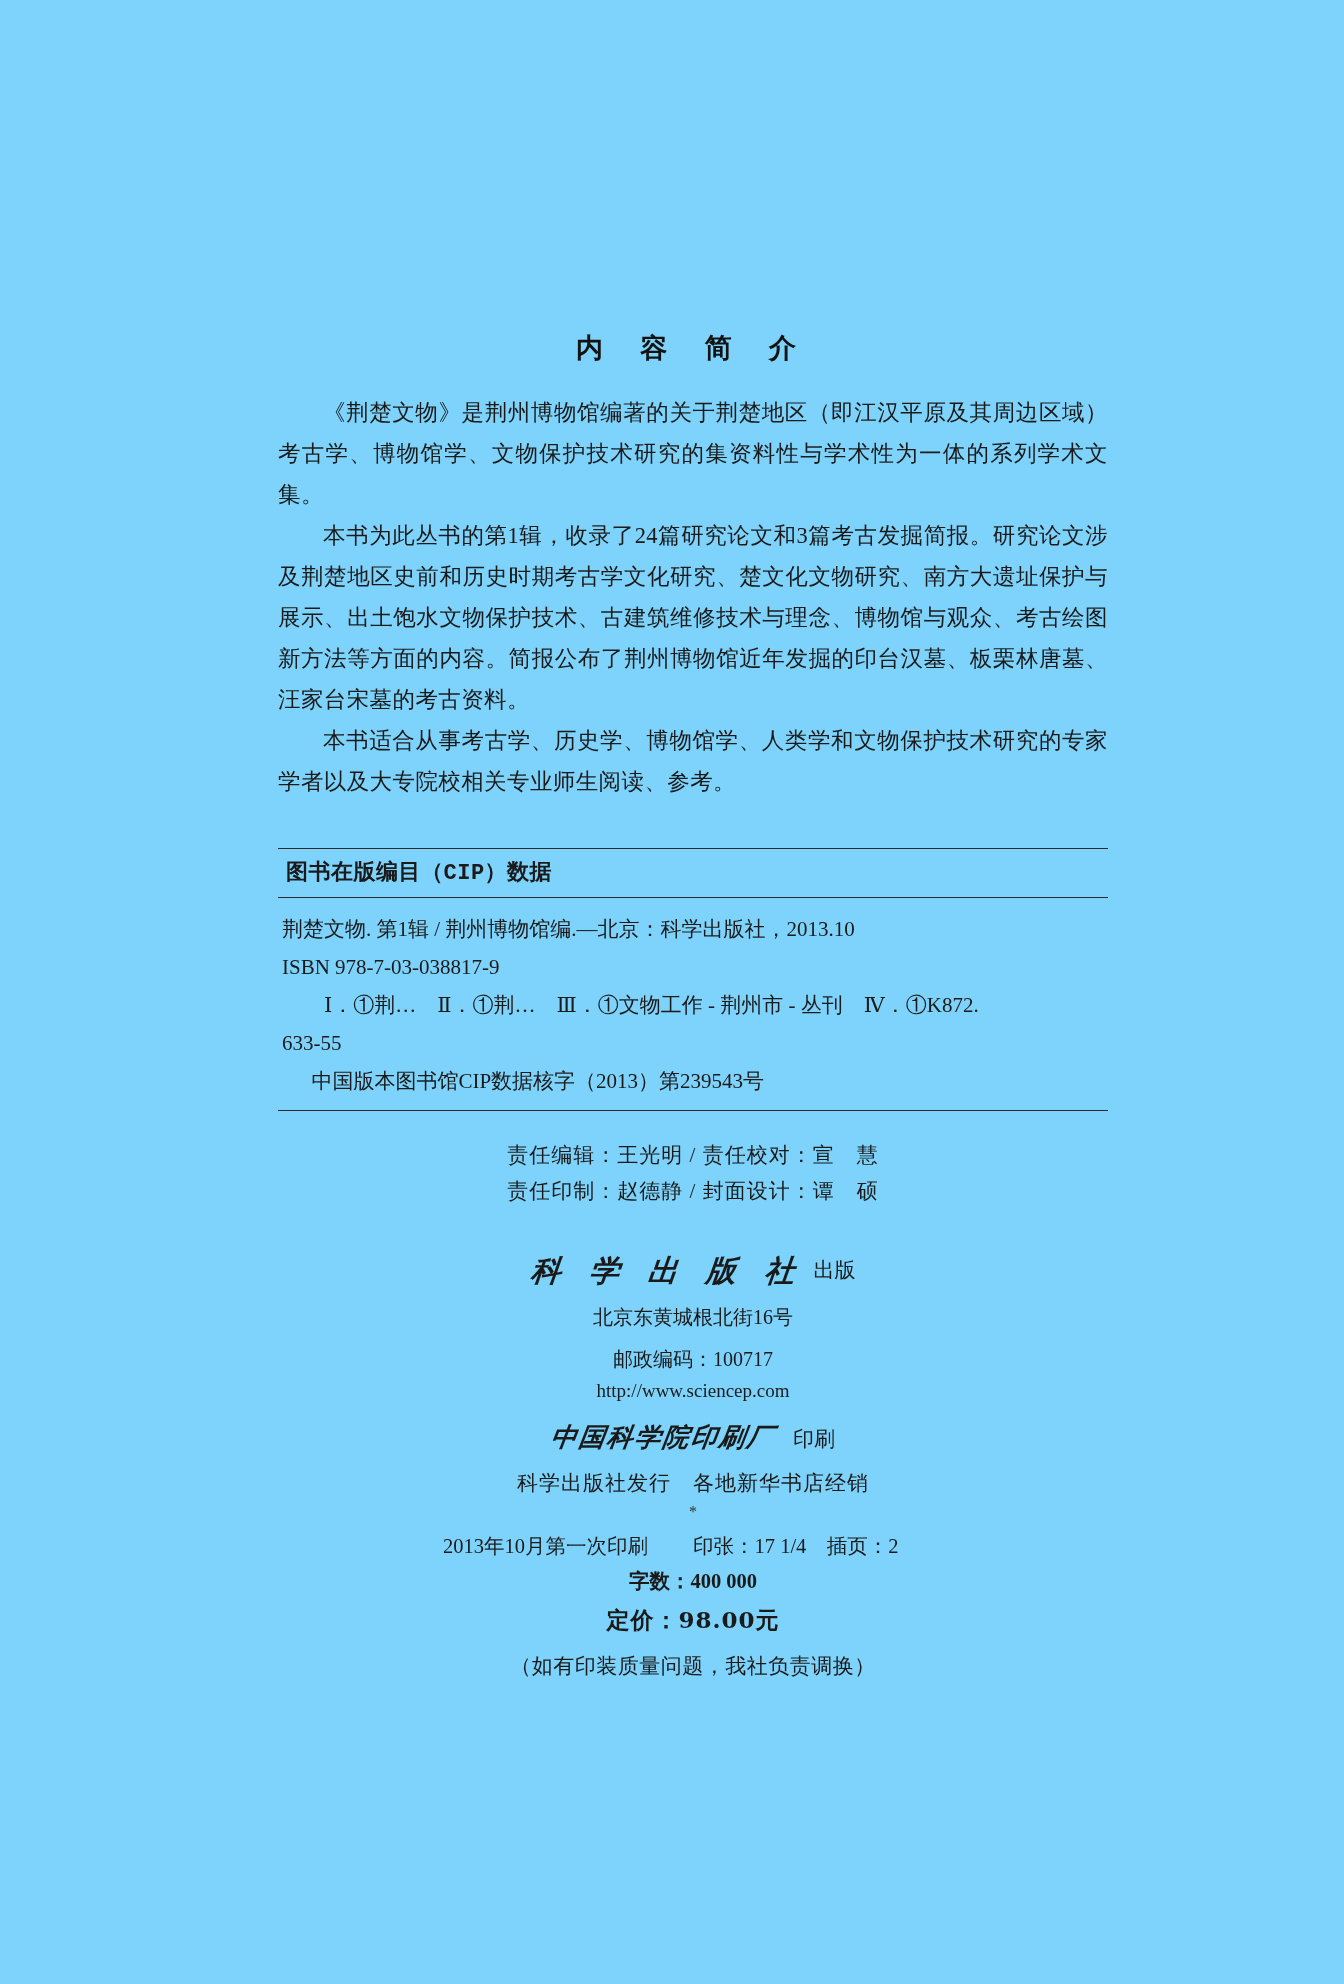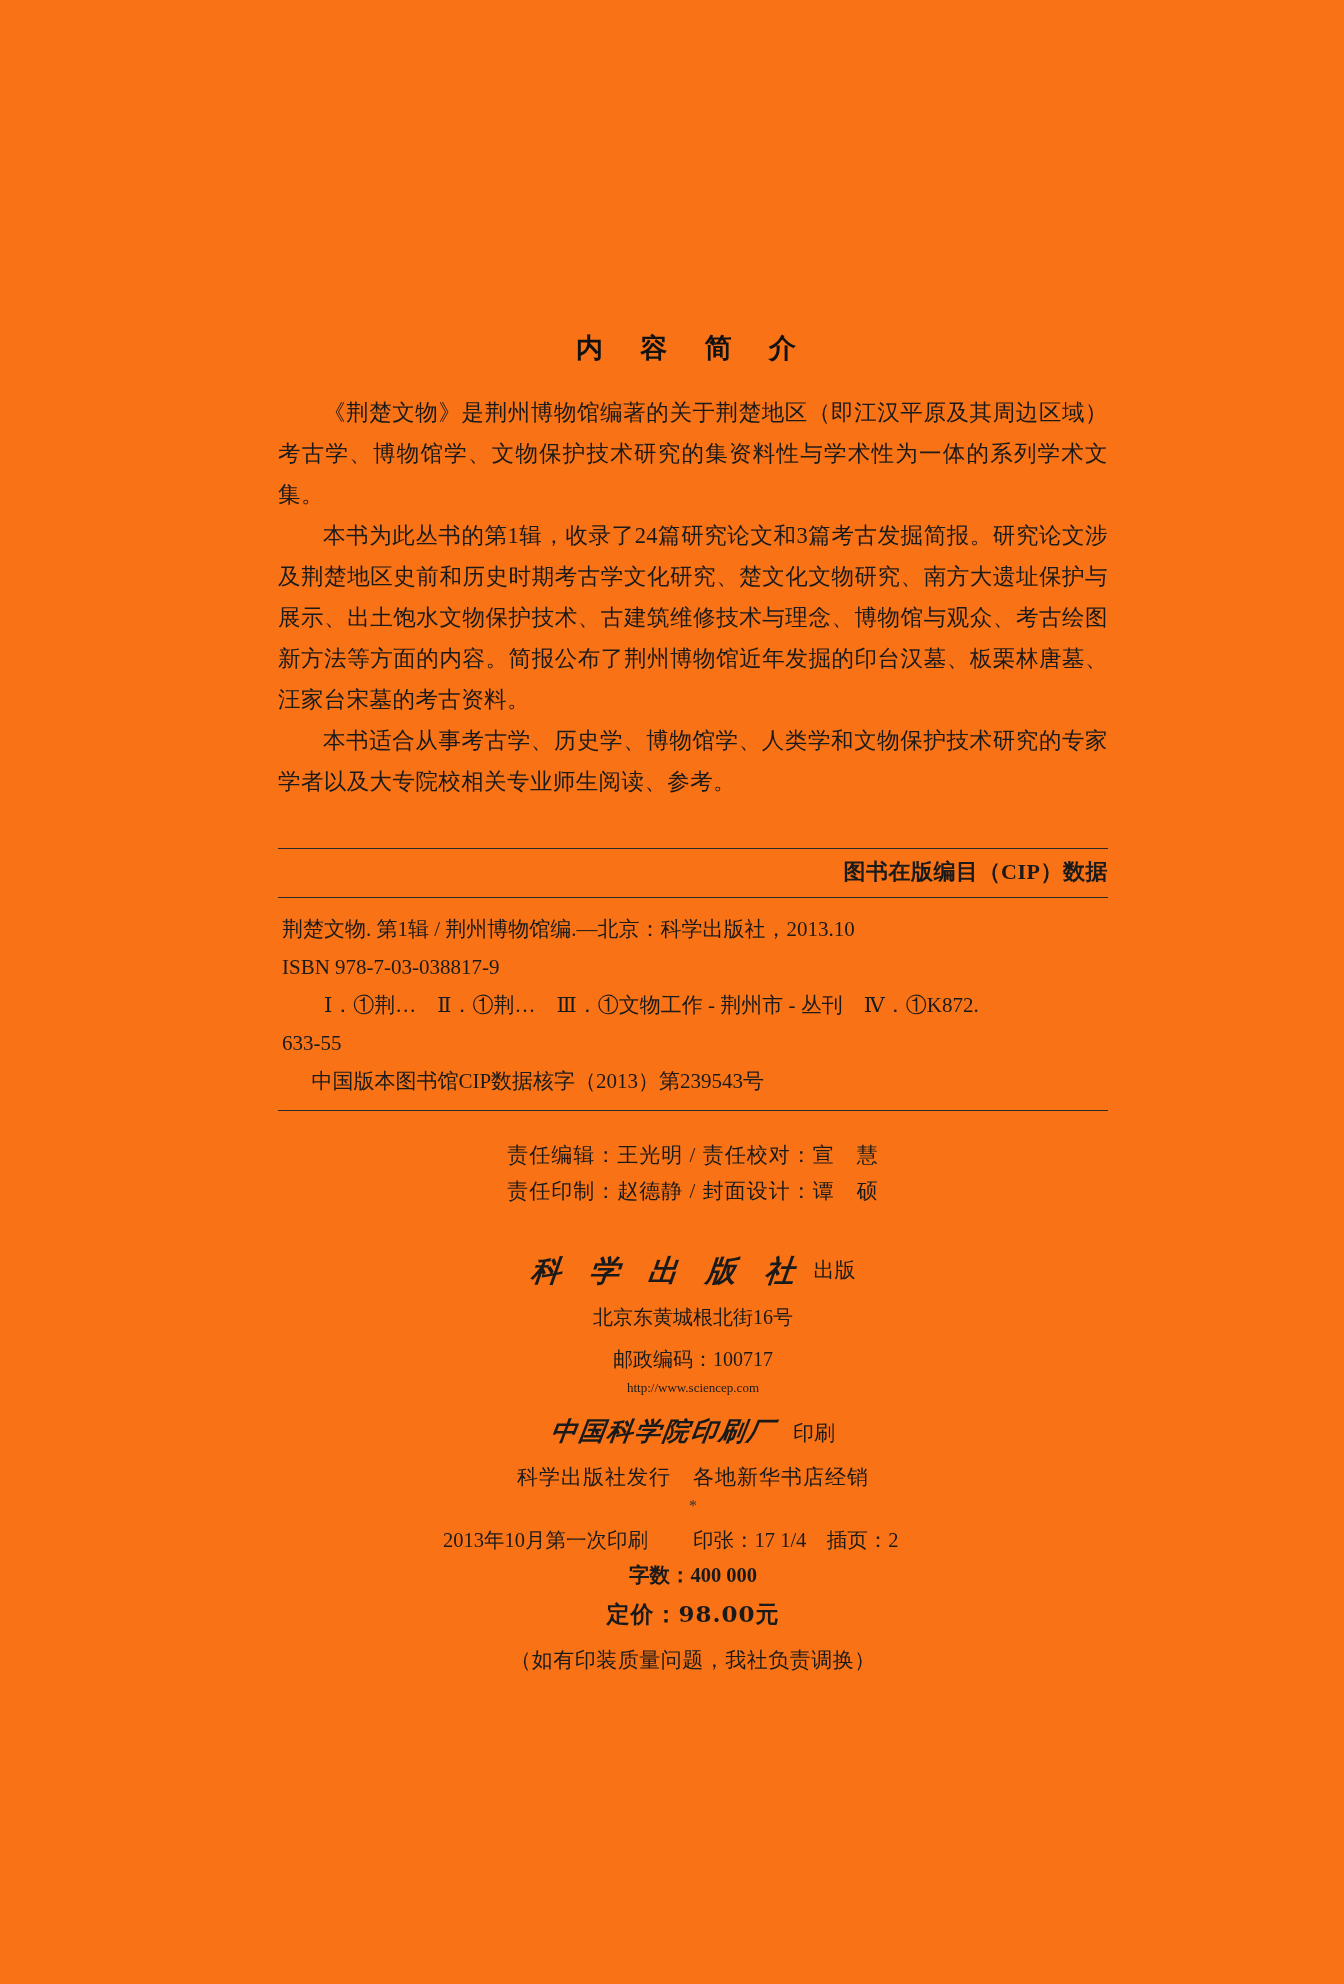--- a/index.html
+++ b/index.html
@@ -13,21 +13,21 @@
     position: relative;
     font-family: "Liberation Serif", "DejaVu Serif", serif;
     color: #1a1a1a;
     overflow: hidden;
   }
   .page {
     position: absolute;
     left: 0; top: 0;
     width: 1344px;
     height: 1984px;
-    background: #f97316;
+    background: #7dd3fc;
   }
   .content {
     position: absolute;
     left: 278px;
     top: 0;
     width: 830px;
   }
 
   
   .intro-title {
@@ -59,22 +59,21 @@
   .rule {
     border-top: 1.6px solid #2a2a2a;
     height: 0;
     width: 100%;
   }
   .cip-heading {
     font-size: 22px;
     font-weight: bold;
     padding: 8px 0 10px 8px;
     letter-spacing: 0.5px;
-    font-family: Liberation Serif, serif;
-    text-align: right;
+    font-family: Liberation Mono, monospace;
   }
   .cip-body {
     padding: 12px 0 10px 4px;
     font-size: 21px;
     line-height: 38px;
     color: #1a1a1a;
   }
   .cip-body div { margin: 0; }
   .cip-indent { text-indent: 1.4em; }
   .cip-indent2 { text-indent: 2em; }
@@ -110,21 +109,21 @@
     vertical-align: 2px;
   }
   .addr {
     text-align: center;
     font-size: 20px;
     line-height: 34px;
     margin-top: 8px;
   }
   .url {
     text-align: center;
-    font-size: 13px;
+    font-size: 19px;
     margin-top: 4px;
     font-family: "Liberation Serif", serif;
   }
   .printer {
     text-align: center;
     margin-top: 18px;
     font-size: 21px;
   }
   .printer-logo {
     font-family: "DejaVu Serif", serif;

